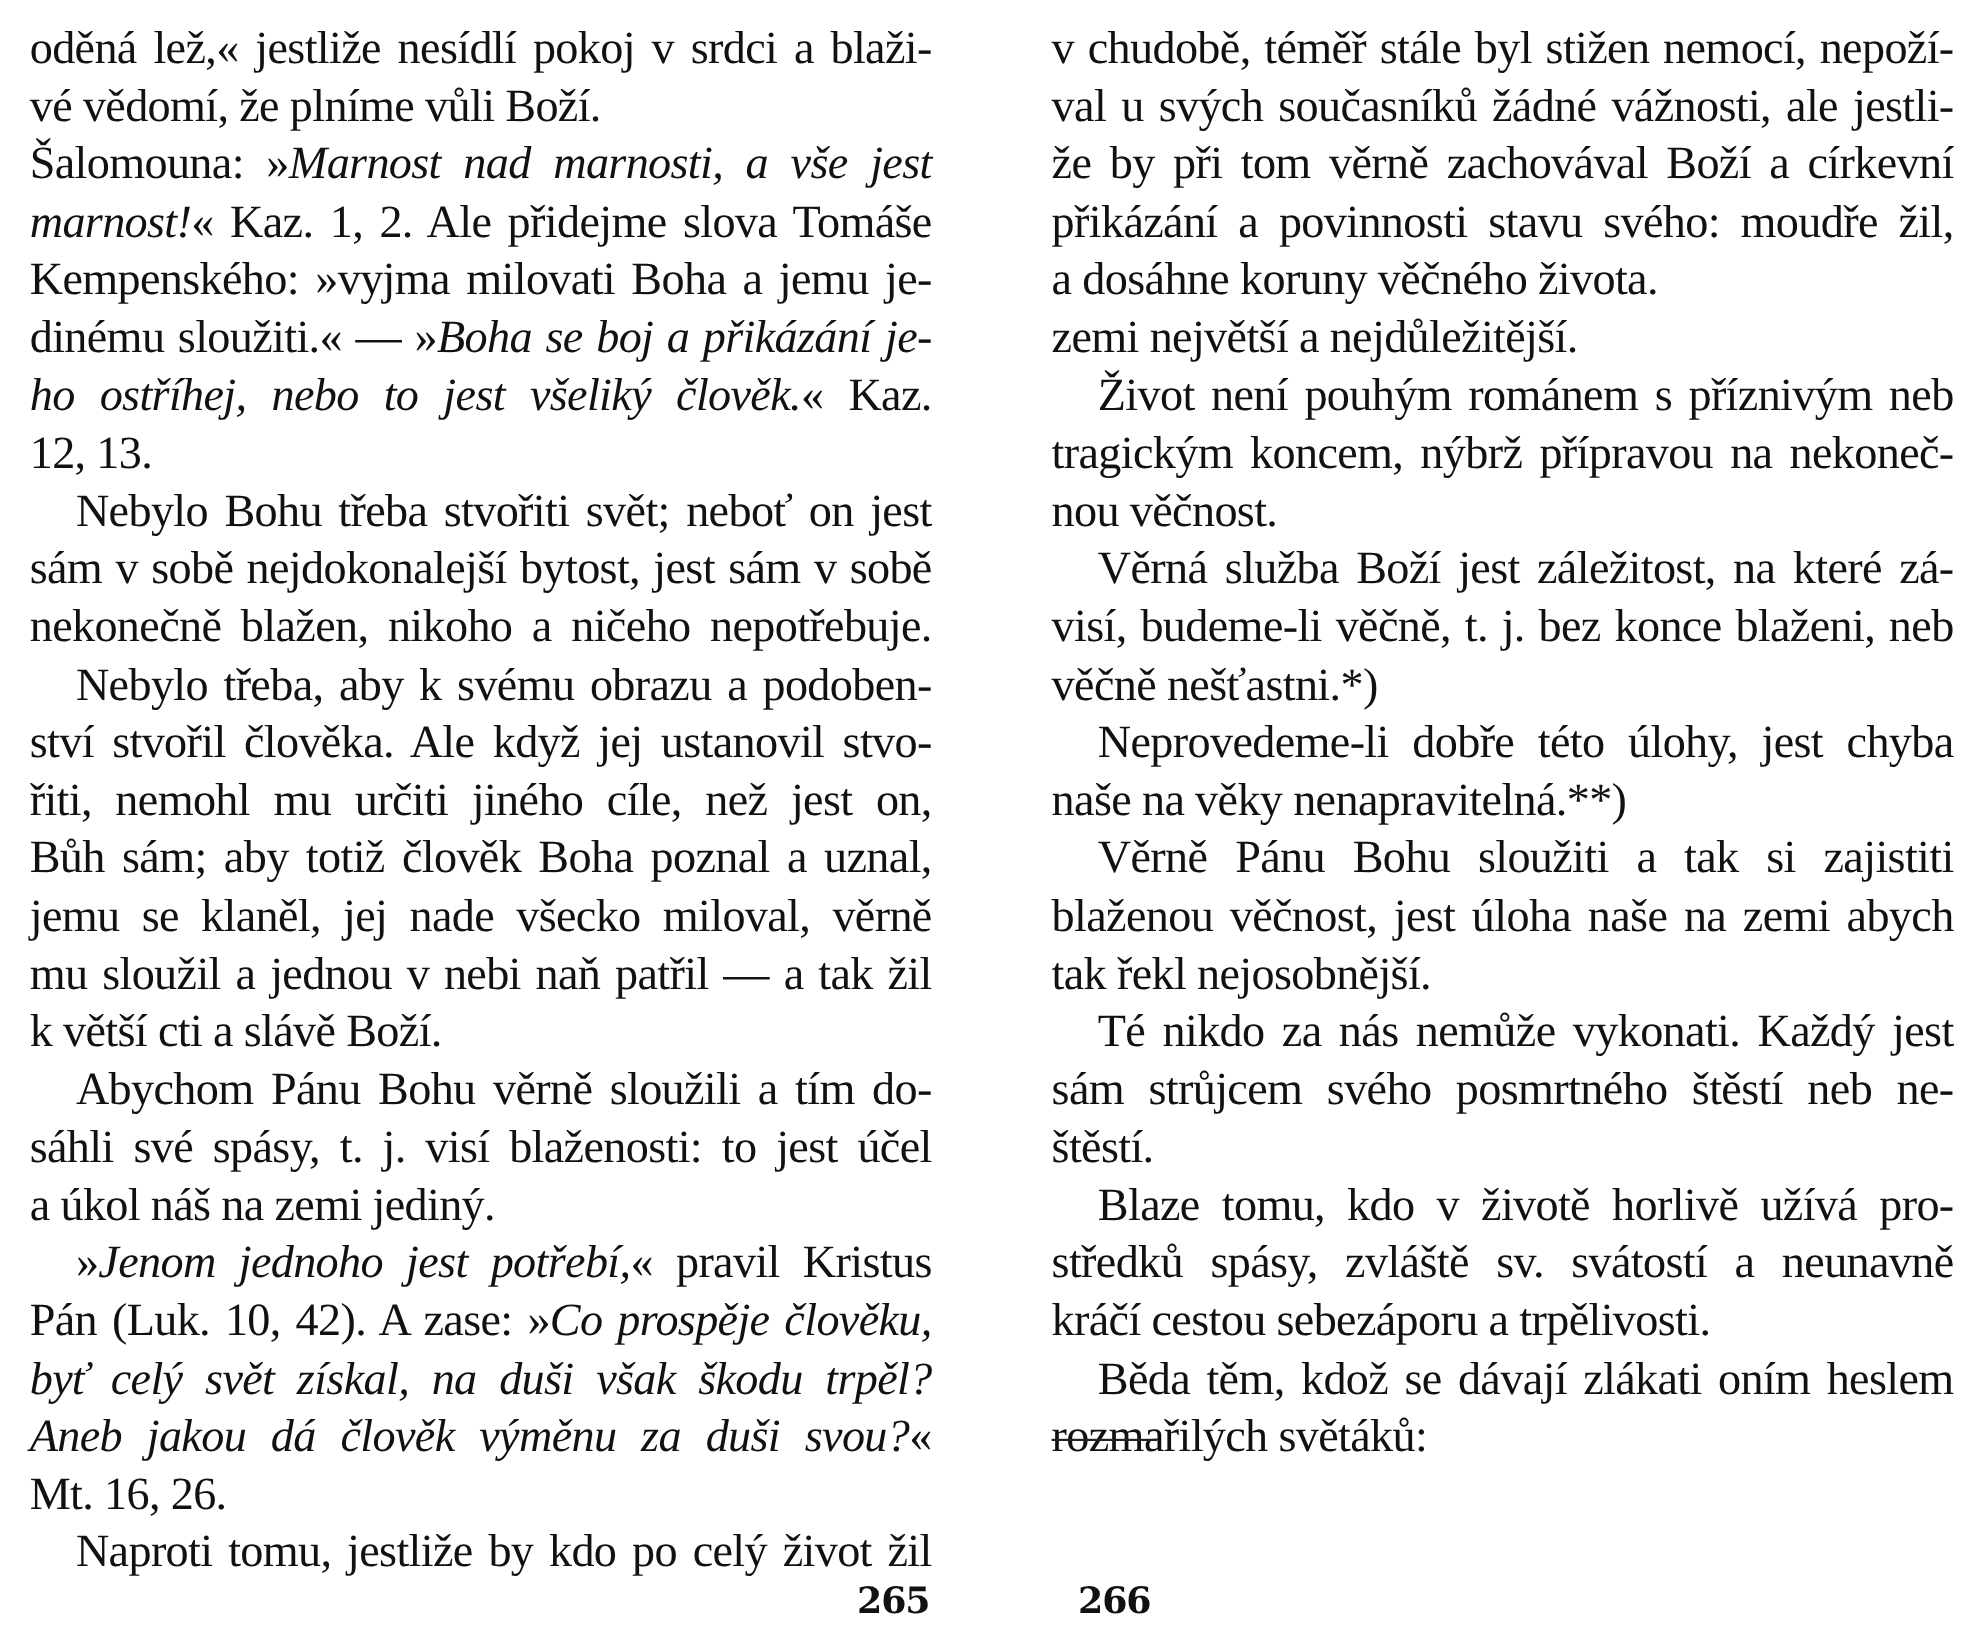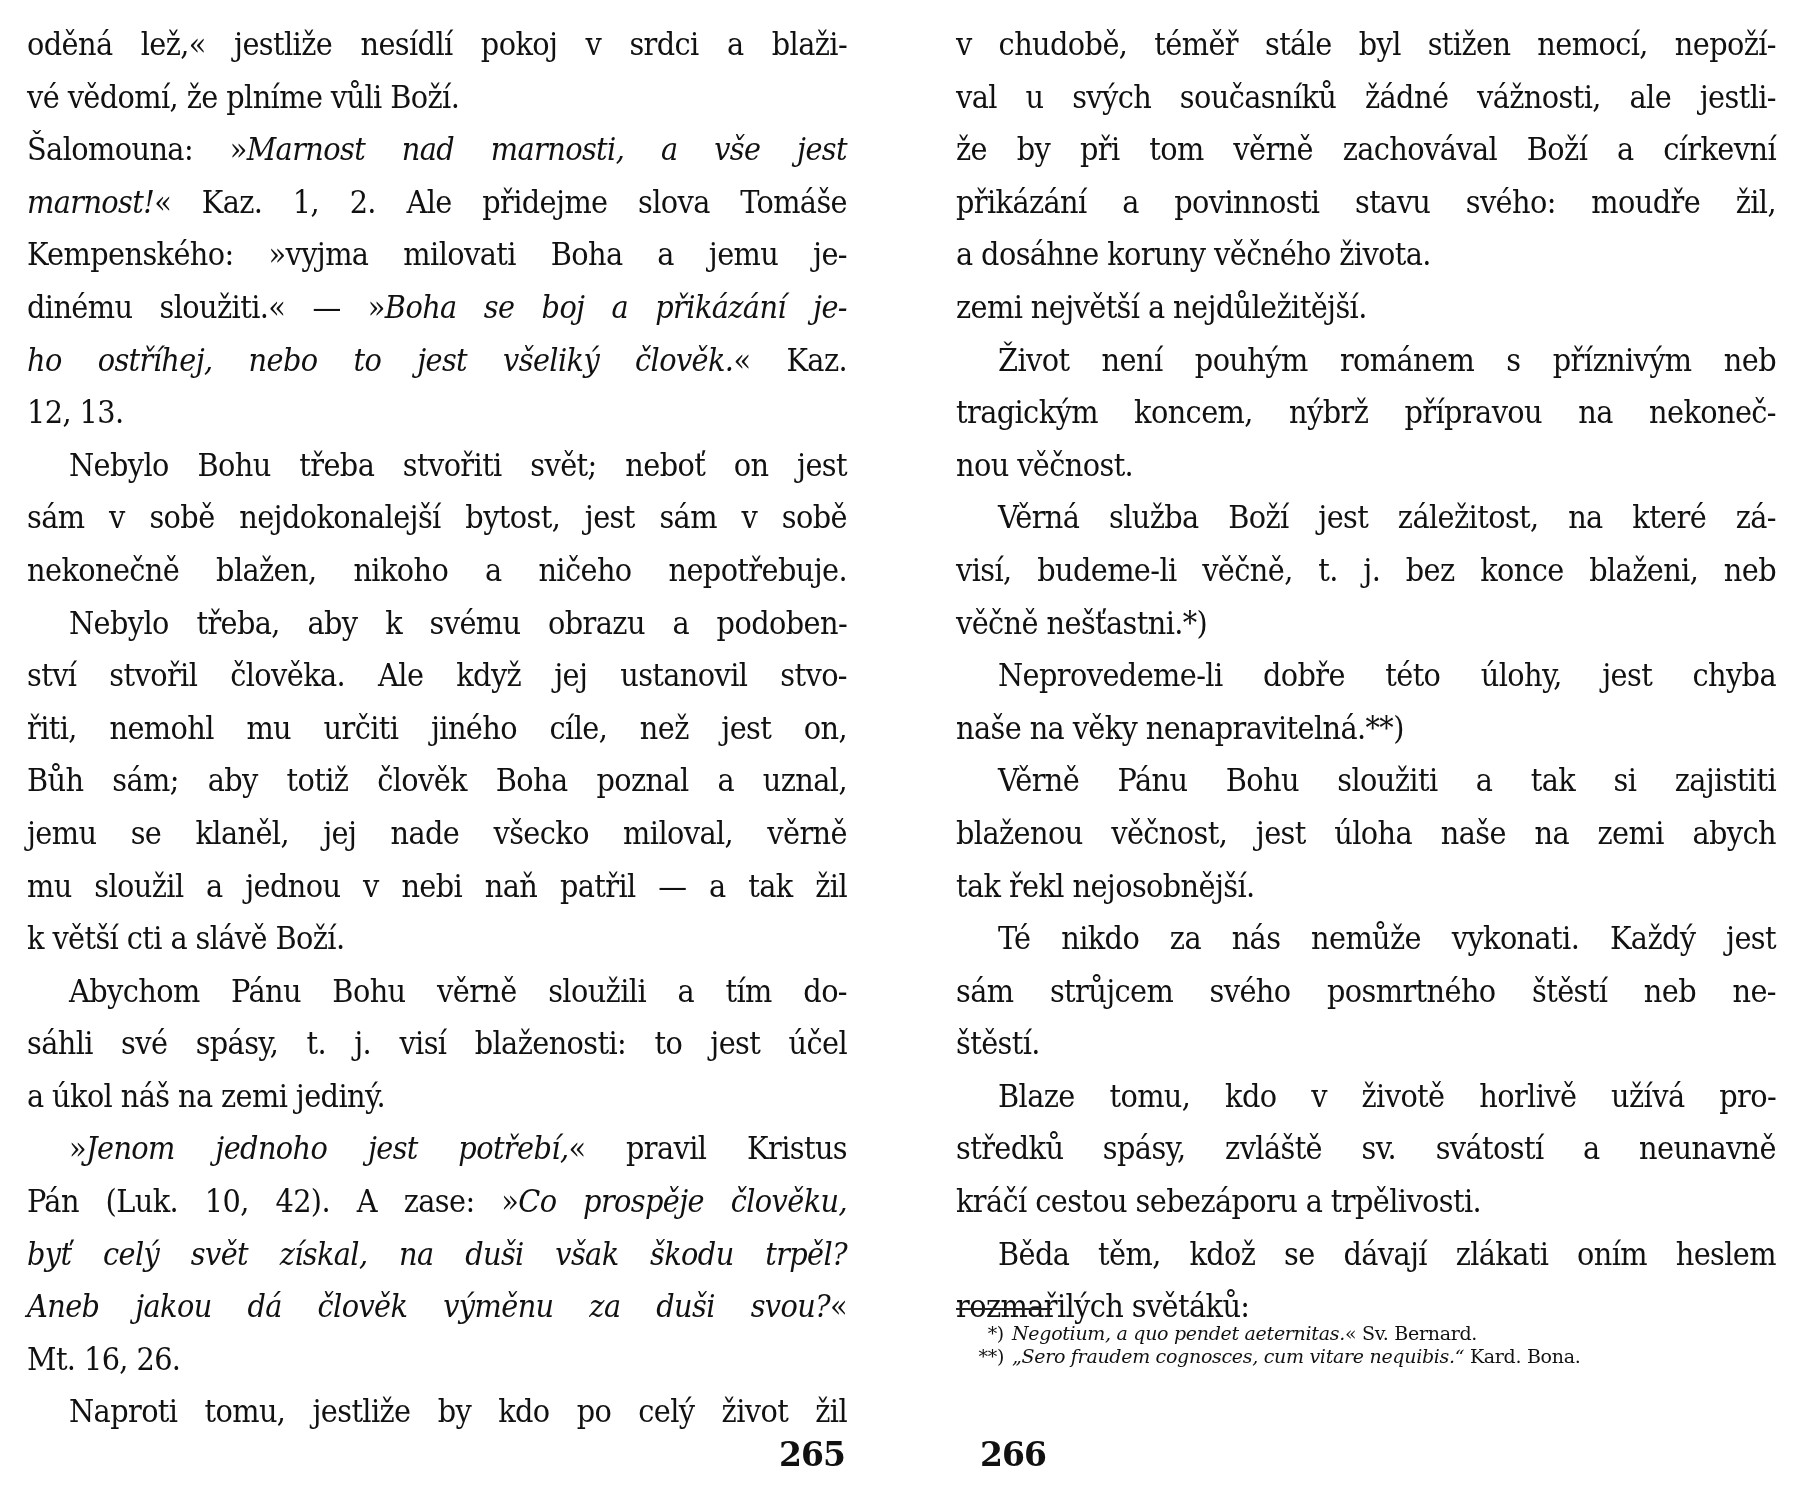--- a/index.html
+++ b/index.html
@@ -9,24 +9,25 @@
       color: #111111;
     }
     .page { position: absolute; top: 0; height: 1500px; }
     .page-left { left: 0; width: 901px; }
     .page-right { left: 901px; width: 901px; }
     .text-block { position: absolute; top: 18px; }
     .page-left .text-block { left: 27px; width: 820px; }
     .page-right .text-block { left: 55px; width: 820px; }
     .line {
       height: 52.6px; line-height: 52.6px;
-      font-size: 32px; white-space: nowrap;
+      font-size: 42px; white-space: nowrap;
       text-align: justify; text-align-last: justify;
       font-stretch: condensed;
       letter-spacing: -0.6px;
+      font-family: Liberation Serif, serif;
     }
     .line.last { text-align-last: left; }
     .line.indent { padding-left: 42px; }
     .line .it { font-style: italic; }
     .footnote-rule {
       position: absolute; left: 55px; top: 1308px;
       width: 96px; height: 2px; background: #222;
     }
     .footnotes { position: absolute; left: 55px; top: 1322px; width: 820px; }
     .fn { font-size: 19px; line-height: 23px; white-space: nowrap; letter-spacing: -0.3px; }
@@ -97,18 +98,14 @@
       <div class="line indent"><span>Té nikdo za nás nemůže vykonati. Každý jest</span></div>
       <div class="line"><span>sám strůjcem svého posmrtného štěstí neb ne-</span></div>
       <div class="line last"><span>štěstí.</span></div>
       <div class="line indent"><span>Blaze tomu, kdo v životě horlivě užívá pro-</span></div>
       <div class="line"><span>středků spásy, zvláště sv. svátostí a neunavně</span></div>
       <div class="line last"><span>kráčí cestou sebezáporu a trpělivosti.</span></div>
       <div class="line indent"><span>Běda těm, kdož se dávají zlákati oním heslem</span></div>
       <div class="line last"><span>rozmařilých světáků:</span></div>
     </div>
   <div class="footnote-rule"></div>
-  <div class="footnotes" id="right-footnotes">
-      <div class="fn"><span class="mark">*)</span><span class="it">Negotium, a quo pendet aeternitas.</span><span>« Sv. Bernard.</span></div>
-      <div class="fn"><span class="mark">**)</span><span class="it">„Sero fraudem cognosces, cum vitare nequibis.“</span><span>  Kard. Bona.</span></div>
-    </div>
   <div class="page-number">266</div>
 </div>
 
 </body></html>

